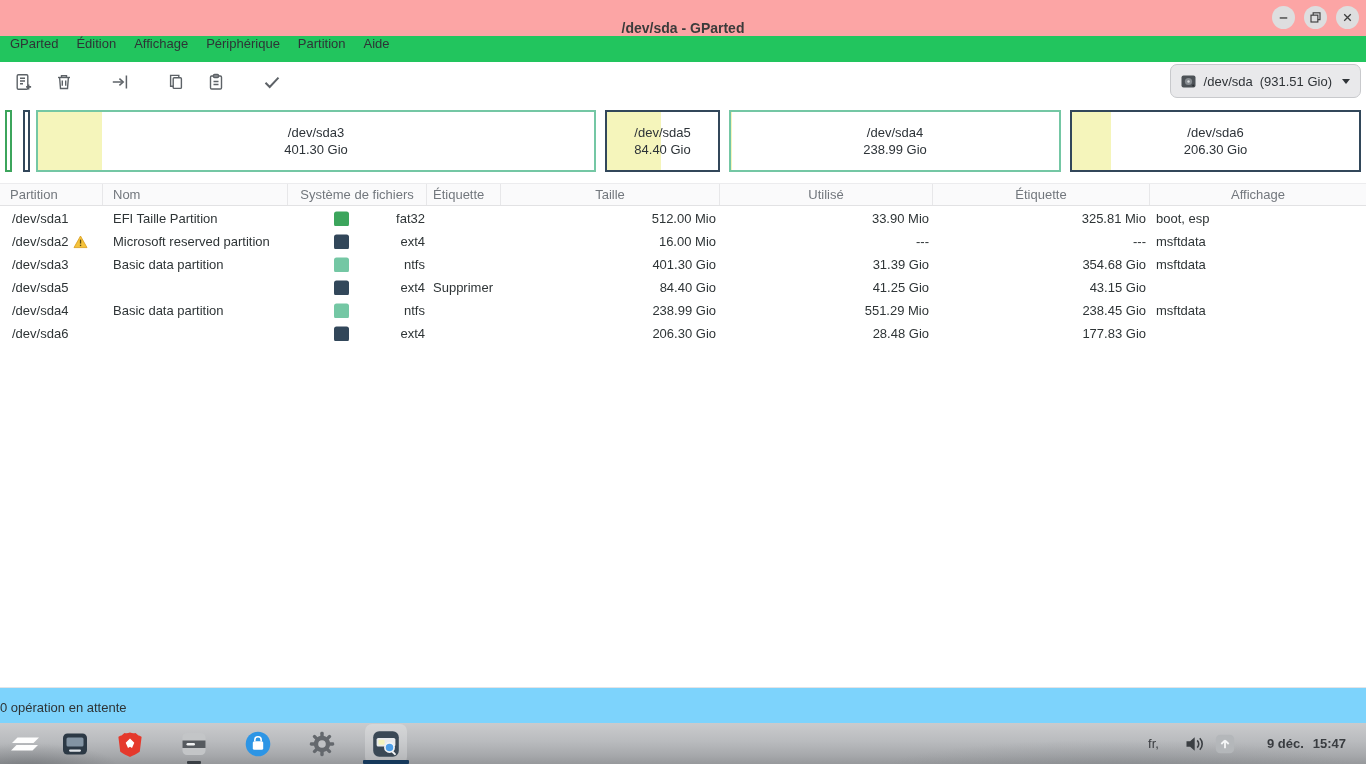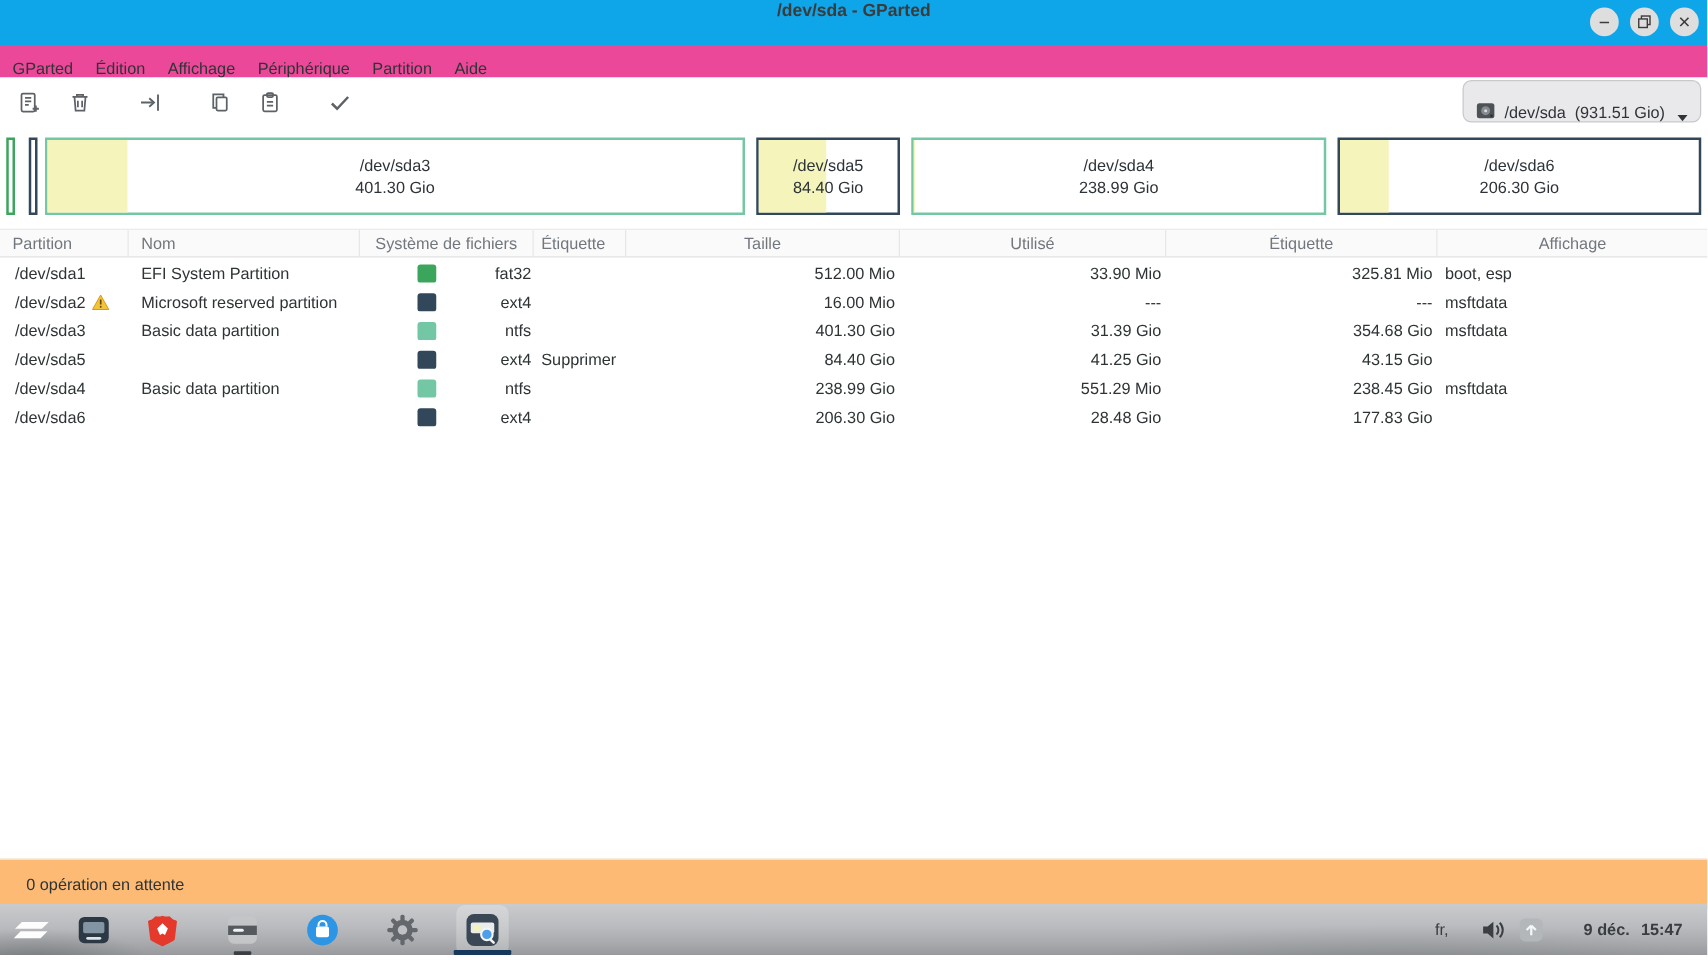--- a/index.html
+++ b/index.html
@@ -1,40 +1,40 @@
 <!DOCTYPE html>
 <html><head>
 <meta charset="utf-8">
 <style>
   * { box-sizing: border-box; }
   html,body { margin:0; padding:0; }
   body { font-family:"Liberation Sans","DejaVu Sans",sans-serif; background:#fff; }
   .screen { position:relative; width:1366px; height:768px; background:#fff; overflow:hidden; }
 
   
-  .titlebar { position:absolute; left:0; top:0; width:100%; height:36px; background:#0ea5e9;
-              display:flex; align-items:flex-start; justify-content:center; }
+  .titlebar { position:absolute; left:0; top:0; width:100%; height:36px; background:#fca5a5;
+              display:flex; align-items:flex-end; justify-content:center; }
   .titlebar .title { font-size:14px; font-weight:bold; color:#3b3b3b; }
   .win-controls { position:absolute; right:7px; top:6px; display:flex; gap:9px; }
   .win-btn { width:23px; height:23px; border-radius:50%; background:#dededf; border:none; padding:0;
              display:flex; align-items:center; justify-content:center; }
 
   
-  .menubar { position:absolute; top:36px; left:0; width:100%; height:26px; background:#ec4899;
-             display:flex; align-items:flex-end; padding-left:1px; }
+  .menubar { position:absolute; top:36px; left:0; width:100%; height:26px; background:#22c55e;
+             display:flex; align-items:flex-start; padding-left:1px; }
   .menu-item { padding:0 9px; display:flex; align-items:center; font-size:13px; color:#2e3436; }
 
   
   .toolbar { position:absolute; top:62px; left:0; width:100%; height:40px; background:#fff;
              display:flex; align-items:center; padding-left:4px; }
   .tool-btn { width:40px; height:34px; display:flex; align-items:center; justify-content:center;
               background:transparent; border:none; padding:0; }
   .tool-sep { width:16px; height:1px; }
   .device-selector { position:absolute; right:5px; top:64px; height:34px; border-radius:7px;
-                     background:#e9e9eb; border:1px solid #c8c9cc; display:flex; align-items:flex-end;
+                     background:#e9e9eb; border:1px solid #c8c9cc; display:flex; align-items:center;
                      gap:7px; padding:0 10px 0 9px; font-size:13px; color:#2f3337; }
   .dev-arrow { width:0; height:0; border-left:4.5px solid transparent; border-right:4.5px solid transparent;
                border-top:5.5px solid #303438; margin-left:3px; }
 
   
   .pvisual { position:absolute; top:102px; left:0; width:100%; height:81px; background:#fff; }
   .pbar { position:absolute; left:5px; right:5px; top:8px; height:62px; display:flex; }
   .pblock { position:relative; border:2px solid #000; background:#fff; height:100%; }
   .pblock .used { position:absolute; left:0; top:0; bottom:0; background:#f5f5bb; }
   .pblock .plabel { position:relative; z-index:1; height:100%; display:flex; flex-direction:column;
@@ -65,22 +65,22 @@
             width:15px; height:15px; border-radius:2.5px; }
   .sw-fat32 { background:#3ca55c; }
   .sw-ntfs  { background:#74c7a4; }
   .sw-ext4  { background:#32475a; }
   .td.label { padding-left:6px; }
   .td.num   { text-align:right; padding-right:4px; }
   .td.flags { padding-left:6px; }
   .warn { display:inline-flex; line-height:0; }
 
   
-  .statusbar { position:absolute; top:687px; left:0; width:100%; height:40px; background:#fdba74;
-               border-top:1px solid #e4e4e6; display:flex; align-items:center; padding-left:21px;
+  .statusbar { position:absolute; top:687px; left:0; width:100%; height:40px; background:#7dd3fc;
+               border-top:1px solid #e4e4e6; display:flex; align-items:center; padding-left:0;
                font-size:13px; color:#2e3436; }
 
   
   .taskbar { position:absolute; top:723px; left:0; width:100%; height:41px;
              background:
                radial-gradient(130px 34px at 28px 44px, rgba(60,65,70,.32), transparent 70%),
                radial-gradient(340px 42px at 82% 46px, rgba(95,100,105,.22), transparent 70%),
                linear-gradient(180deg,#cacbcd 0%, #b9bbbe 45%, #a7a9ac 78%, #97999c 100%); }
   .tb-left { position:absolute; left:0; top:0; height:100%; display:flex; align-items:center; }
   .tb-item { width:42px; height:40px; display:flex; align-items:center; justify-content:center;
@@ -244,21 +244,21 @@
     <div class="th">Étiquette</div>
     <div class="th">Affichage</div>
   </div>
 
   <div class="tbody">
 
     <div class="trow">
       <div class="td part">
           <span>/dev/sda1</span>
         </div>
-      <div class="td name"><span>EFI System Partition</span></div>
+      <div class="td name"><span>EFI Taille Partition</span></div>
       <div class="td fs"><span class="swatch sw-fat32"></span><span>fat32</span></div>
       <div class="td label"><span></span></div>
       <div class="td num"><span>512.00 Mio</span></div>
       <div class="td num"><span>33.90 Mio</span></div>
       <div class="td num"><span>325.81 Mio</span></div>
       <div class="td flags"><span>boot, esp</span></div>
     </div>
 
     <div class="trow">
       <div class="td part">

